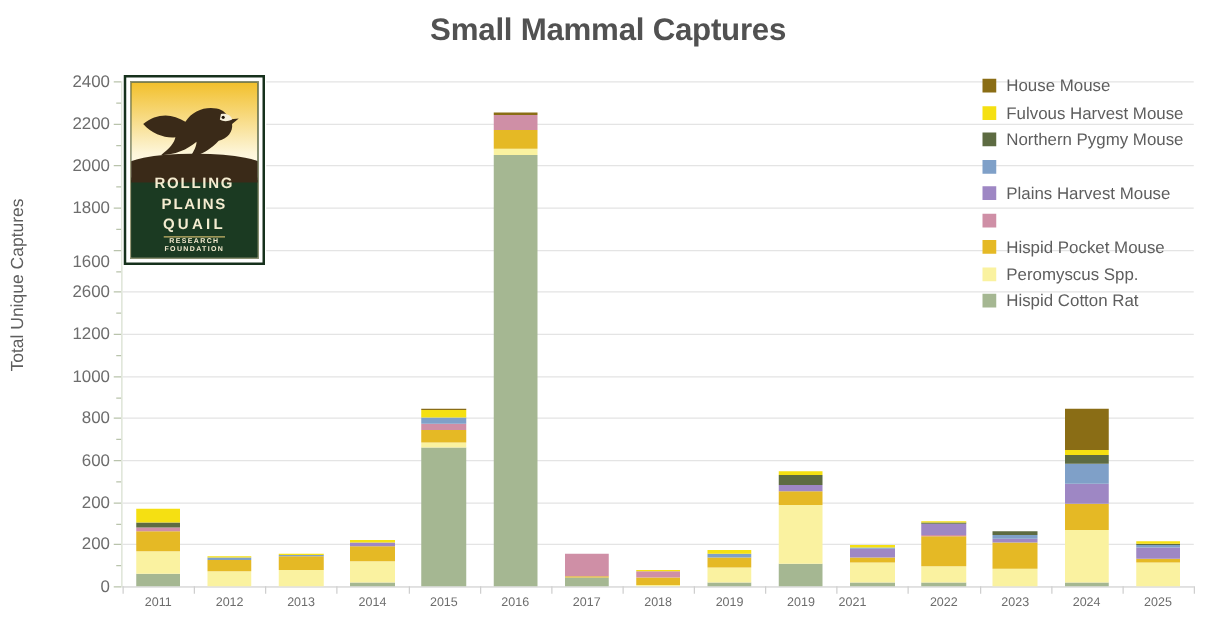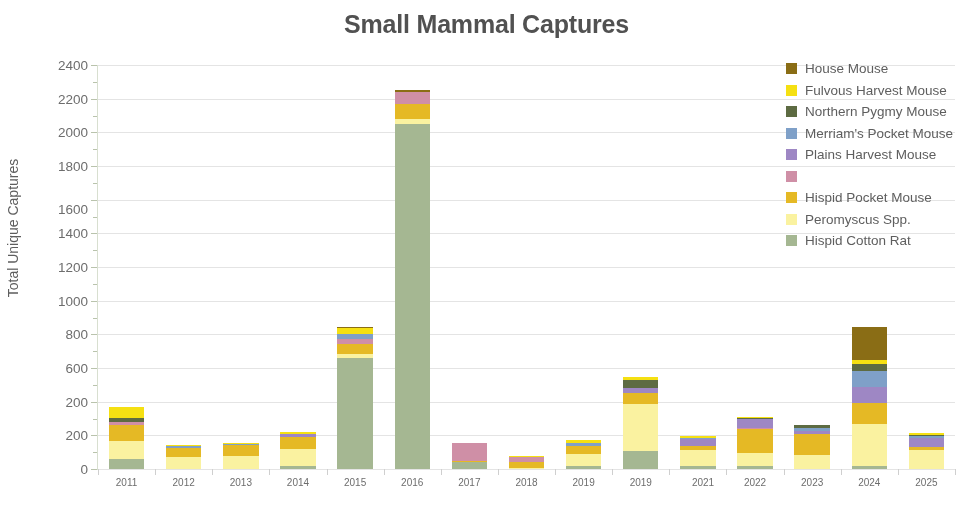--- a/index.html
+++ b/index.html
@@ -157,21 +157,21 @@
         <div class="ytick" style="top: 401.667px;">200</div>
         <div class="ytick-mark" style="top: 401.667px;"></div>
         <div class="ytick" style="top: 368px;">600</div>
         <div class="ytick-mark" style="top: 368px;"></div>
         <div class="ytick" style="top: 334.333px;">800</div>
         <div class="ytick-mark" style="top: 334.333px;"></div>
         <div class="ytick" style="top: 300.667px;">1000</div>
         <div class="ytick-mark" style="top: 300.667px;"></div>
         <div class="ytick" style="top: 267px;">1200</div>
         <div class="ytick-mark" style="top: 267px;"></div>
-        <div class="ytick" style="top: 233.333px;">1400</div>
+        <div class="ytick" style="top: 233.333px;">2600</div>
         <div class="ytick-mark" style="top: 233.333px;"></div>
         <div class="ytick" style="top: 209px;">1600</div>
         <div class="ytick-mark" style="top: 199.667px;"></div>
         <div class="ytick" style="top: 166px;">1800</div>
         <div class="ytick-mark" style="top: 166px;"></div>
         <div class="ytick" style="top: 132.333px;">2000</div>
         <div class="ytick-mark" style="top: 132.333px;"></div>
         <div class="ytick" style="top: 98.6667px;">2200</div>
         <div class="ytick-mark" style="top: 98.6667px;"></div>
         <div class="ytick" style="top: 65px;">2400</div>
@@ -329,21 +329,21 @@
       <div class="xtick" style="left: 126.567px;">2011</div>
       <div class="xtick" style="left: 183.7px;">2012</div>
       <div class="xtick" style="left: 240.833px;">2013</div>
       <div class="xtick" style="left: 297.967px;">2014</div>
       <div class="xtick" style="left: 355.1px;">2015</div>
       <div class="xtick" style="left: 412.233px;">2016</div>
       <div class="xtick" style="left: 469.367px;">2017</div>
       <div class="xtick" style="left: 526.5px;">2018</div>
       <div class="xtick" style="left: 583.633px;">2019</div>
       <div class="xtick" style="left: 640.767px;">2019</div>
-      <div class="xtick" style="left: 703px; text-align: center;">2021</div>
+      <div class="xtick" style="left: 682px; text-align: center;">2021</div>
       <div class="xtick" style="left: 755.033px;">2022</div>
       <div class="xtick" style="left: 812.167px;">2023</div>
       <div class="xtick" style="left: 869.3px;">2024</div>
       <div class="xtick" style="left: 926.433px;">2025</div>
       <div class="xtick-mark" style="left: 98px;"></div>
       <div class="xtick-mark" style="left: 155.133px;"></div>
       <div class="xtick-mark" style="left: 212.267px;"></div>
       <div class="xtick-mark" style="left: 269.4px;"></div>
       <div class="xtick-mark" style="left: 326.533px;"></div>
       <div class="xtick-mark" style="left: 383.667px;"></div>
@@ -367,21 +367,20 @@
       <div class="legend-row">
         <span class="legend-swatch" style="background: rgb(245, 224, 18);"></span>
         <span class="legend-label">Fulvous Harvest Mouse</span>
       </div>
       <div class="legend-row">
         <span class="legend-swatch" style="background: rgb(93, 107, 66);"></span>
         <span class="legend-label">Northern Pygmy Mouse</span>
       </div>
       <div class="legend-row">
         <span class="legend-swatch" style="background: rgb(127, 160, 200);"></span>
-        <span class="legend-label">Merriam's Pocket Mouse</span>
       </div>
       <div class="legend-row">
         <span class="legend-swatch" style="background: rgb(158, 135, 196);"></span>
         <span class="legend-label">Plains Harvest Mouse</span>
       </div>
       <div class="legend-row">
         <span class="legend-swatch" style="background: rgb(207, 143, 166);"></span>
       </div>
       <div class="legend-row">
         <span class="legend-swatch" style="background: rgb(229, 185, 37);"></span>
@@ -390,14 +389,32 @@
       <div class="legend-row">
         <span class="legend-swatch" style="background: rgb(250, 242, 160);"></span>
         <span class="legend-label">Peromyscus Spp.</span>
       </div>
       <div class="legend-row">
         <span class="legend-swatch" style="background: rgb(165, 183, 146);"></span>
         <span class="legend-label">Hispid Cotton Rat</span>
       </div>
     </div>
 
+  <div class="logo">
+    <div class="logo-inner">
+      <div class="logo-sky"></div>
+      <div class="logo-ground"></div>
+      <div class="logo-hill"></div>
+      <svg class="logo-bird" viewBox="0 0 100 58">
+        <path fill="#3a2a18" d="M4 18 C16 8 30 8 42 16 C48 6 60 2 70 4 C76 5 80 9 81 14 L90 13 L84 18 C85 25 80 31 72 33 C66 40 56 46 46 48 C50 42 52 38 52 34 C44 41 32 46 20 46 C28 40 32 35 33 30 C24 31 12 27 4 18 Z"></path>
+        <path fill="#f6efda" d="M74 9 C79 8 83 10 84 14 C80 16 76 16 73 14 Z"></path>
+        <circle cx="76" cy="12" r="1.4" fill="#1b1208"></circle>
+      </svg>
+      <div class="logo-text lt1">ROLLING</div>
+      <div class="logo-text lt2">PLAINS</div>
+      <div class="logo-text lt3">QUAIL</div>
+      <div class="logo-rule"></div>
+      <div class="logo-text lt4">RESEARCH</div>
+      <div class="logo-text lt5">FOUNDATION</div>
+    </div>
+  </div>
 
 </div>
 
 </body></html>

